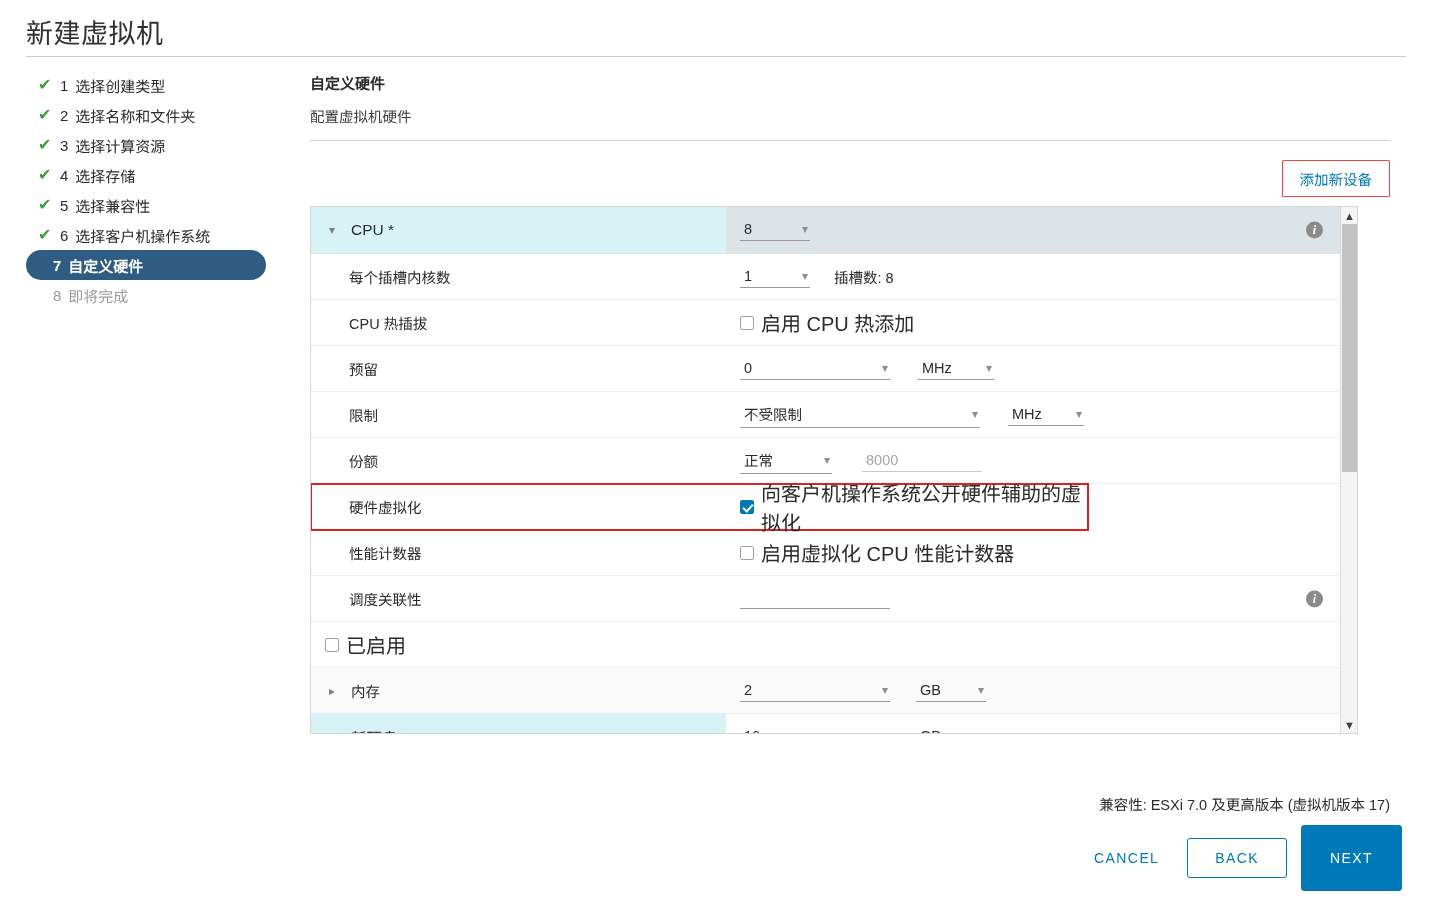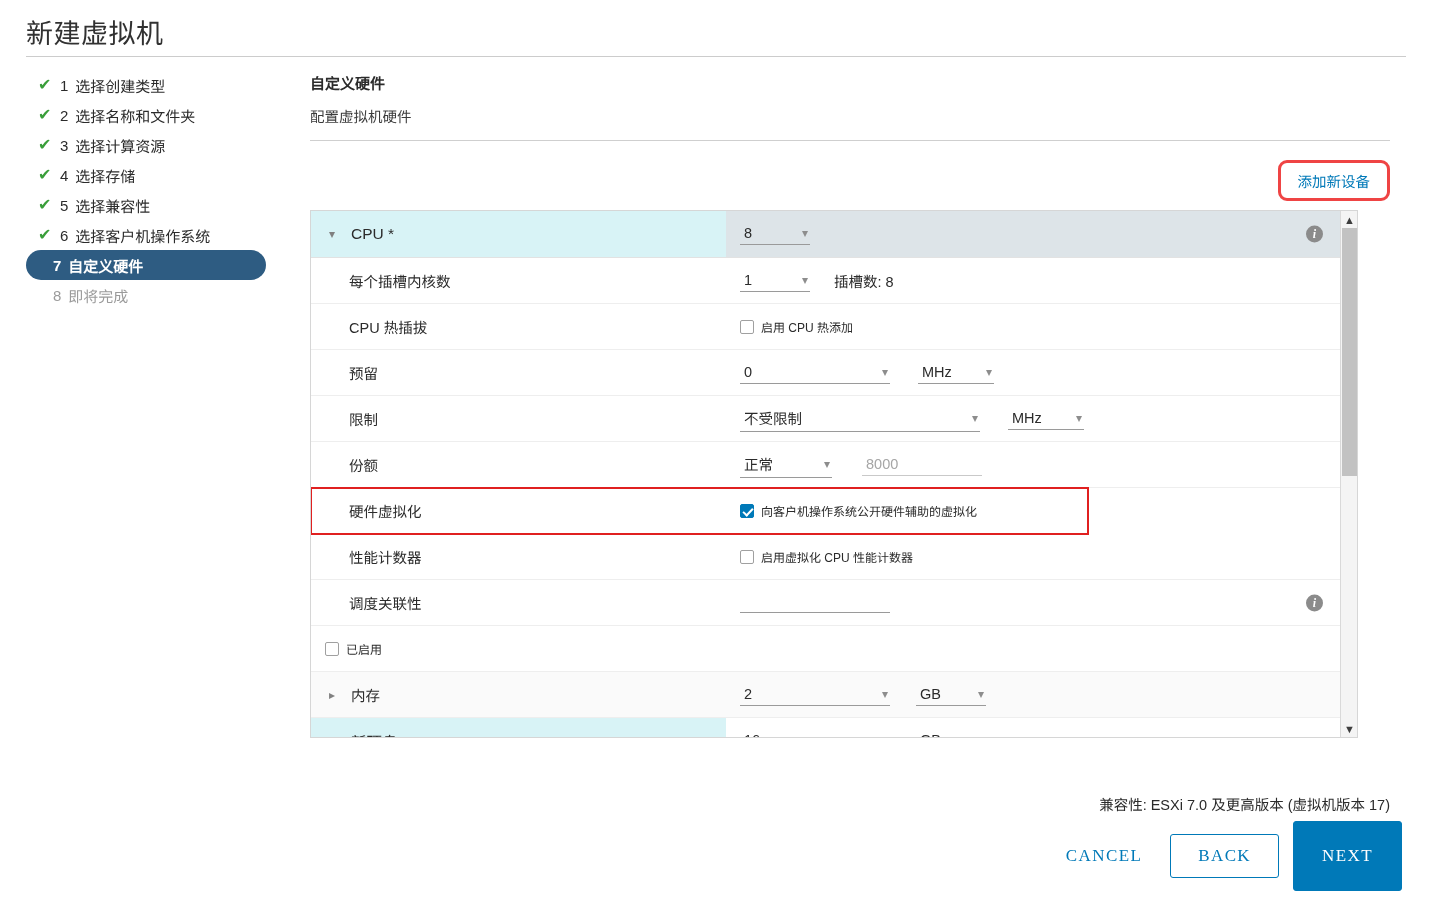--- a/index.html
+++ b/index.html
@@ -68,22 +68,22 @@
     height: 3px; background: #0079b8;
   }
   .tabs-rule {
     position: absolute; left: 0; right: 0; bottom: 0;
     height: 1px; background: #d4d4d4;
   }
 
   
   .toolbar { display: flex; justify-content: flex-end; margin-top: 19px; }
   .btn-add {
-    border: 3px solid #ef4444; background: #ffffff; color: #0079b8;
-    font-size: 14.5px; padding: 7px 17px; border-radius: 9px;
+    border: 1px solid #ef4444; background: #ffffff; color: #0079b8;
+    font-size: 14.5px; padding: 7px 17px; border-radius: 1px;
     cursor: pointer; font-family: inherit;
   }
 
   
   .hw-wrap {
     position: relative; margin-top: 9px; width: 1048px; height: 528px;
     border: 1px solid #d6d6d6; overflow: hidden; background: #fff;
   }
   .hw-scrollport { width: 1048px; height: 526px; overflow: hidden; }
   .hw-table { width: 1030px; }
@@ -134,21 +134,21 @@
     background: #fff; display: inline-block; flex: 0 0 14px;
   }
   .chk.checked {
     background: #0079b8; border-color: #0079b8; position: relative;
   }
   .chk.checked::after {
     content: ""; position: absolute; left: 4px; top: 1px;
     width: 4px; height: 8px; border: solid #fff;
     border-width: 0 2px 2px 0; transform: rotate(43deg);
   }
-  .chk-label { font-size: 12px; color: #2b2b2b; }
+  .chk-label { font-size: 20px; color: #2b2b2b; }
 
   .info-icon {
     position: absolute; right: 18px; top: 50%; transform: translateY(-50%);
     width: 17px; height: 17px; border-radius: 50%; background: #8b8b8b;
     color: #fff; font-size: 12px; font-weight: bold; font-style: italic;
     display: flex; align-items: center; justify-content: center;
     font-family: "Liberation Serif", serif;
   }
   .slot-note { font-size: 14.5px; color: #2b2b2b; margin-left: 16px; }
 
@@ -179,21 +179,21 @@
     position: absolute; right: 42px; top: 793px;
     font-size: 14.5px; color: #2b2b2b;
   }
 
   
   .footer {
     position: absolute; right: 30px; bottom: 24px;
     display: flex; align-items: center; gap: 14px;
   }
   .btn {
-    font-family: Liberation Serif, serif; font-size: 17px; letter-spacing: 1.4px;
+    font-family: Liberation Sans, sans-serif; font-size: 14px; letter-spacing: 1.4px;
     cursor: pointer; border-radius: 3px;
   }
   .btn-link {
     background: none; border: none; color: #0079b8; padding: 10px 14px;
   }
   .btn-outline {
     background: #fff; border: 1px solid #0079b8; color: #0079b8;
     padding: 11px 27px;
   }
   .btn-primary {

